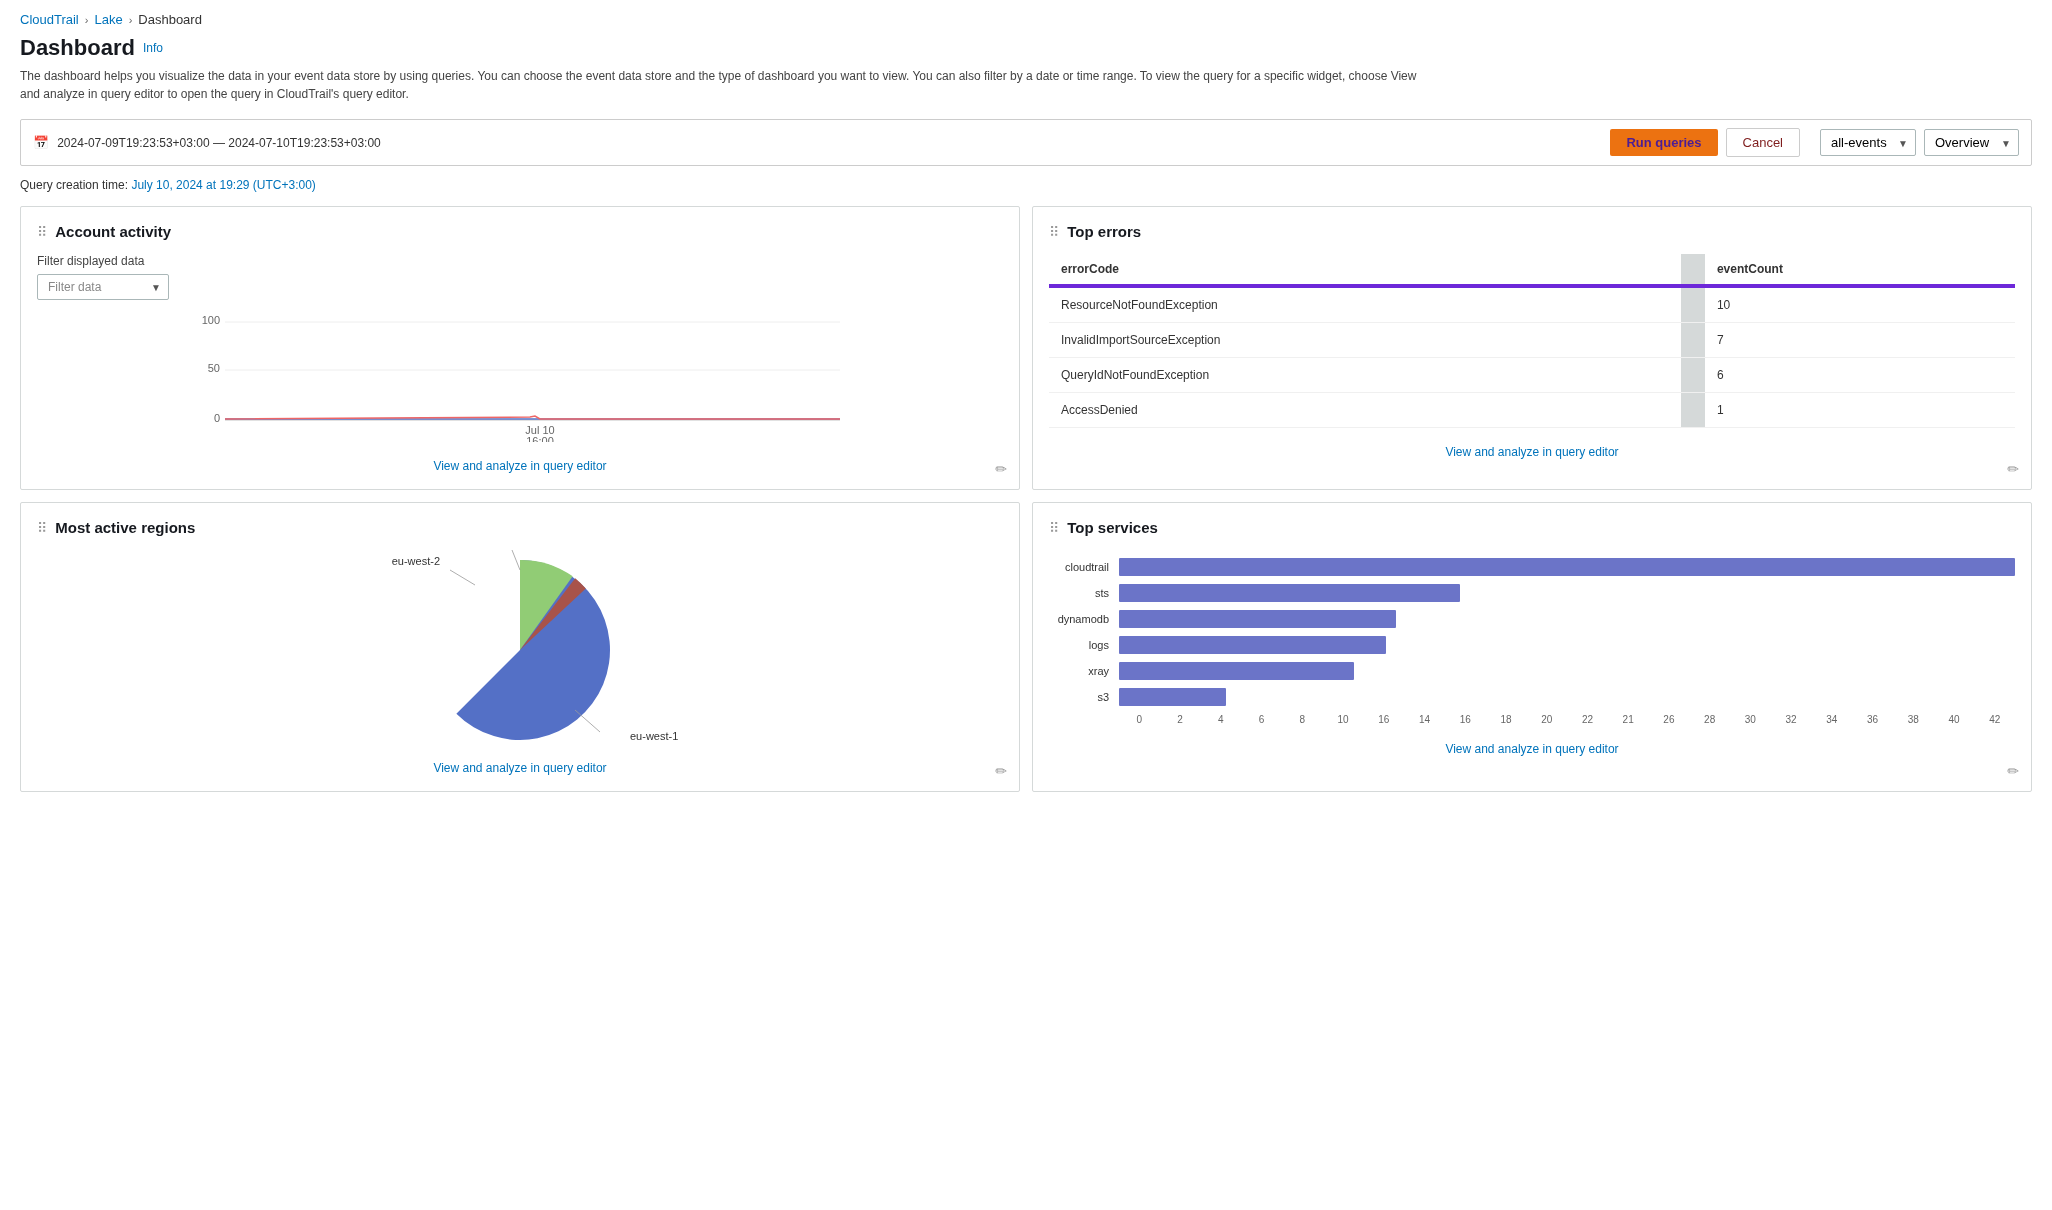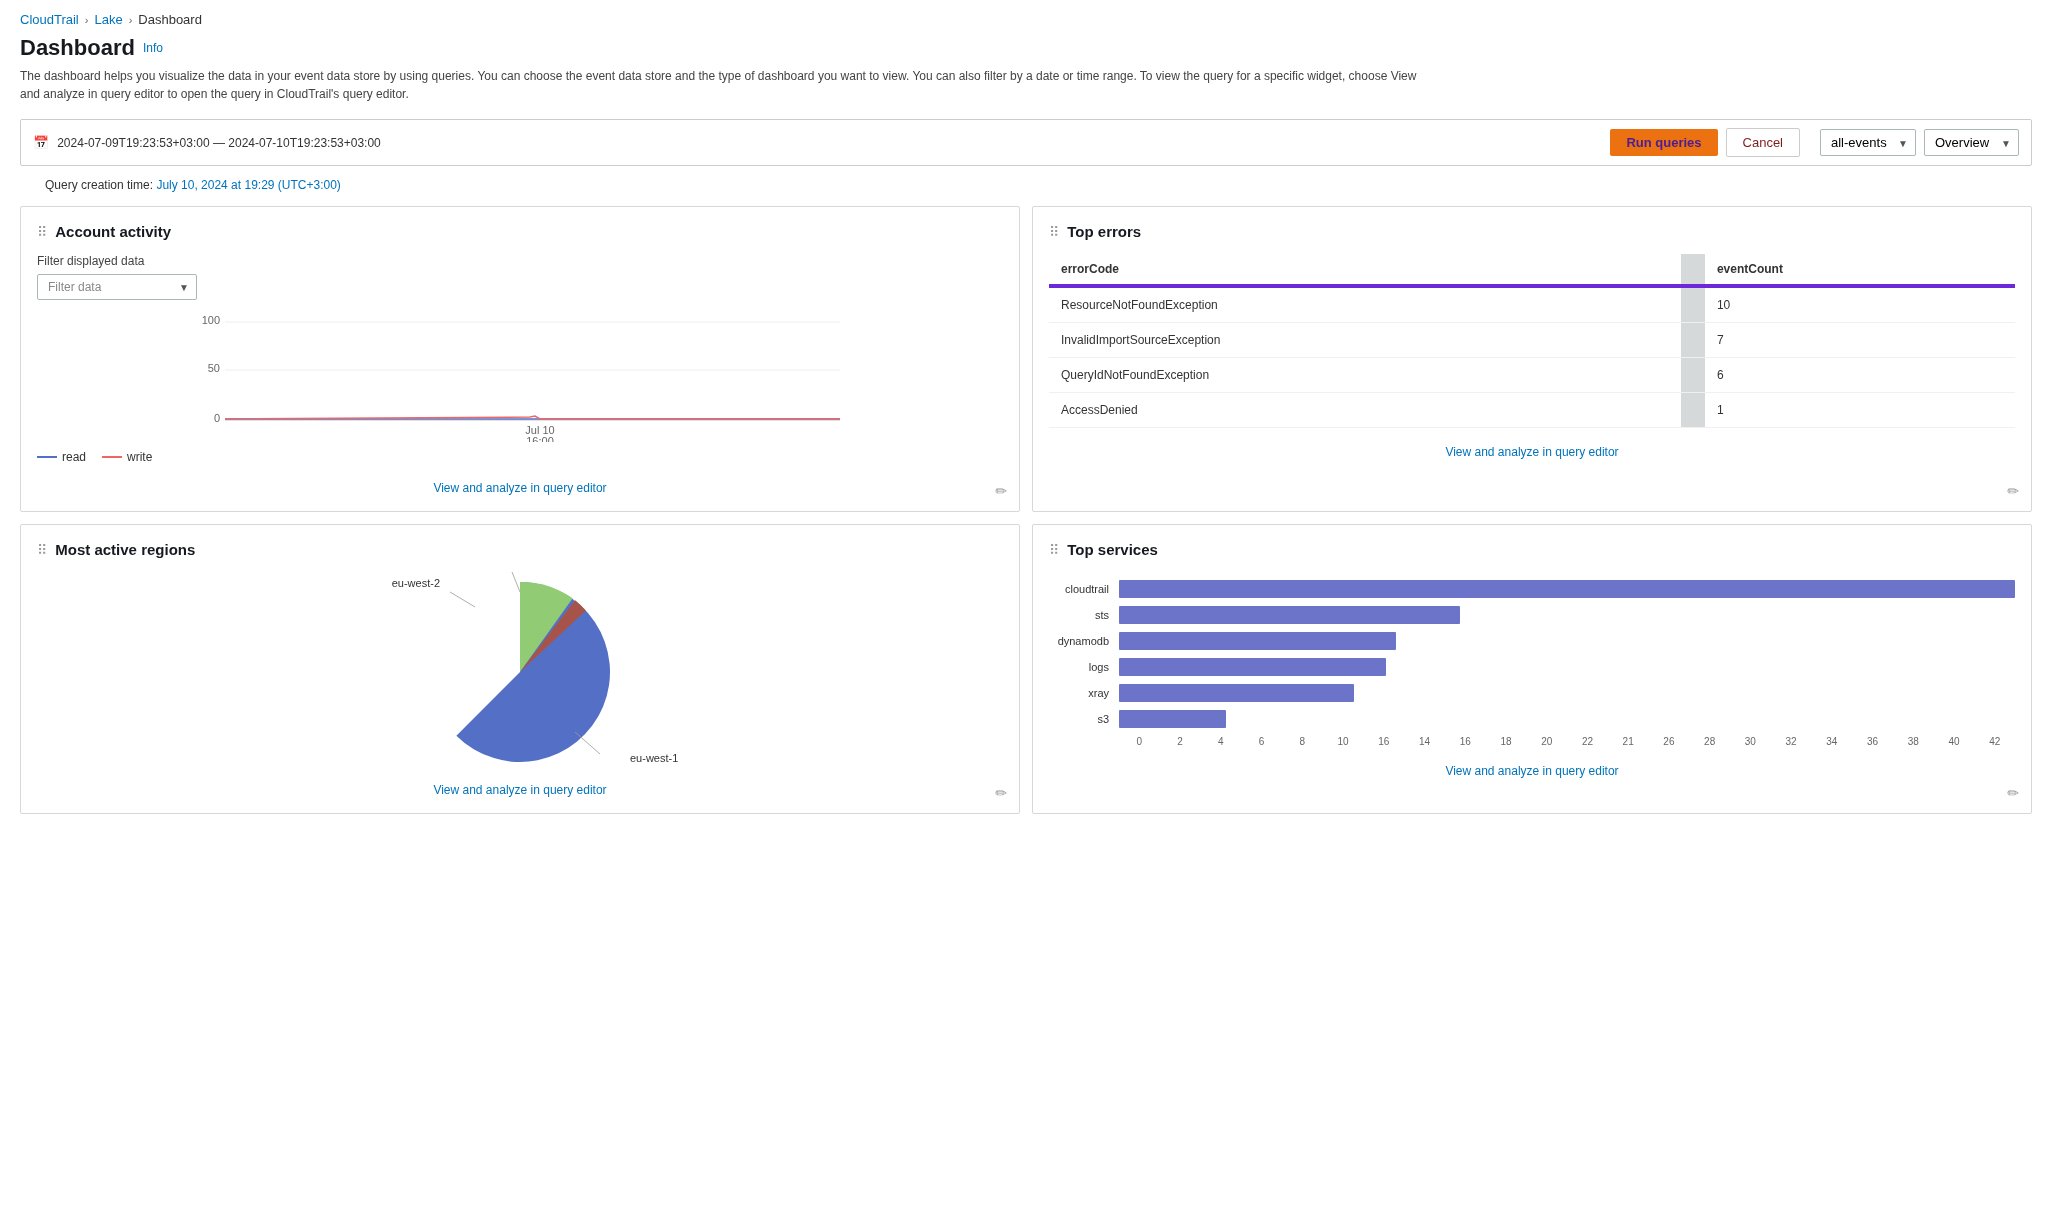--- a/index.html
+++ b/index.html
@@ -23,39 +23,39 @@
     .toolbar { display: flex; align-items: center; gap: 8px; margin-bottom: 12px; border: 1px solid #ccc; background: #fff; padding: 8px 12px; border-radius: 2px; }
     .date-range { display: flex; align-items: center; gap: 6px; font-size: 12px; color: #333; flex: 1; }
     .calendar-icon { color: #666; }
     .btn-run { background: #ec7211; color: #4c1d95; border: none; padding: 6px 16px; border-radius: 2px; cursor: pointer; font-size: 13px; font-weight: 600; }
     .btn-cancel { background: #fff; color: #7f1d1d; border: 1px solid #ccc; padding: 6px 16px; border-radius: 2px; cursor: pointer; font-size: 13px; }
     .toolbar-right { display: flex; gap: 8px; margin-left: auto; padding-left: 12px; }
     .select-box { border: 1px solid #aab7b8; padding: 5px 28px 5px 10px; border-radius: 2px; font-size: 13px; background: #fff; appearance: none; cursor: pointer; }
     .select-wrapper { position: relative; }
     .select-wrapper::after { content: '▼'; position: absolute; right: 8px; top: 50%; transform: translateY(-50%); font-size: 10px; color: #555; pointer-events: none; }
     
-    .query-time { font-size: 12px; color: #333; margin-bottom: 14px; margin-left: 25px; }
+    .query-time { font-size: 12px; color: #333; margin-bottom: 14px; }
     .query-time a { color: #0073bb; text-decoration: none; }
     
     
     .dashboard-grid { display: grid; grid-template-columns: 1fr 1fr; gap: 12px; }
     
     .widget { background: #fff; border: 1px solid #d5d9d9; border-radius: 2px; padding: 16px; position: relative; }
     .widget-header { display: flex; align-items: center; gap: 8px; margin-bottom: 14px; }
     .drag-icon { color: #999; font-size: 14px; cursor: grab; }
     .widget-title { font-size: 15px; font-weight: 700; color: #16191f; }
     
     .view-link { text-align: center; color: #0073bb; font-size: 12px; cursor: pointer; margin-top: 12px; text-decoration: none; }
     
     .edit-icon { position: absolute; bottom: 12px; right: 12px; color: #999; cursor: pointer; font-size: 14px; }
     
     
     .filter-label { font-size: 12px; color: #444; margin-bottom: 6px; }
     .filter-select-wrapper { position: relative; display: inline-block; margin-bottom: 12px; }
-    .filter-select { border: 1px solid #aab7b8; padding: 5px 28px 5px 10px; border-radius: 2px; font-size: 12px; background: #fff; appearance: none; width: 160px; cursor: pointer; color: #888; }
+    .filter-select { border: 1px solid #aab7b8; padding: 5px 28px 5px 10px; border-radius: 2px; font-size: 12px; background: #fff; appearance: none; width: 132px; cursor: pointer; color: #888; }
     .filter-select-wrapper::after { content: '▼'; position: absolute; right: 8px; top: 50%; transform: translateY(-50%); font-size: 10px; color: #555; pointer-events: none; }
     
     
     .chart-area { position: relative; height: 130px; }
     .chart-svg { width: 100%; height: 100%; }
     .chart-legend { display: flex; gap: 16px; margin-top: 8px; font-size: 12px; }
     .legend-item { display: flex; align-items: center; gap: 5px; }
     .legend-line { width: 20px; height: 2px; }
     .legend-line.read { background: #5470c6; }
     .legend-line.write { background: #ee6666; }
@@ -152,30 +152,20 @@
 
           <polyline points="35,107 650,107" stroke="#5470c6" stroke-width="1.5" fill="none"></polyline>
 
           <polyline points="35,107 340,105 345,104 350,107 650,107" stroke="#ee6666" stroke-width="1.5" fill="none"></polyline>
 
           <text x="350" y="122" font-size="11" fill="#666" text-anchor="middle">Jul 10</text>
           <text x="350" y="133" font-size="11" fill="#666" text-anchor="middle">16:00</text>
         </svg>
       </div>
 
-      <div class="chart-legend">
-        <div class="legend-item">
-          <div class="legend-line read"></div>
-          <span>read</span>
-        </div>
-        <div class="legend-item">
-          <div class="legend-line write"></div>
-          <span>write</span>
-        </div>
-      </div>
 
       <div style="text-align:center; margin-top:16px;">
         <a class="view-link" href="#">View and analyze in query editor</a>
       </div>
       <span class="edit-icon">✏</span>
     </div>
 
     <div class="widget">
       <div class="widget-header">
         <span class="drag-icon">⠿</span>

